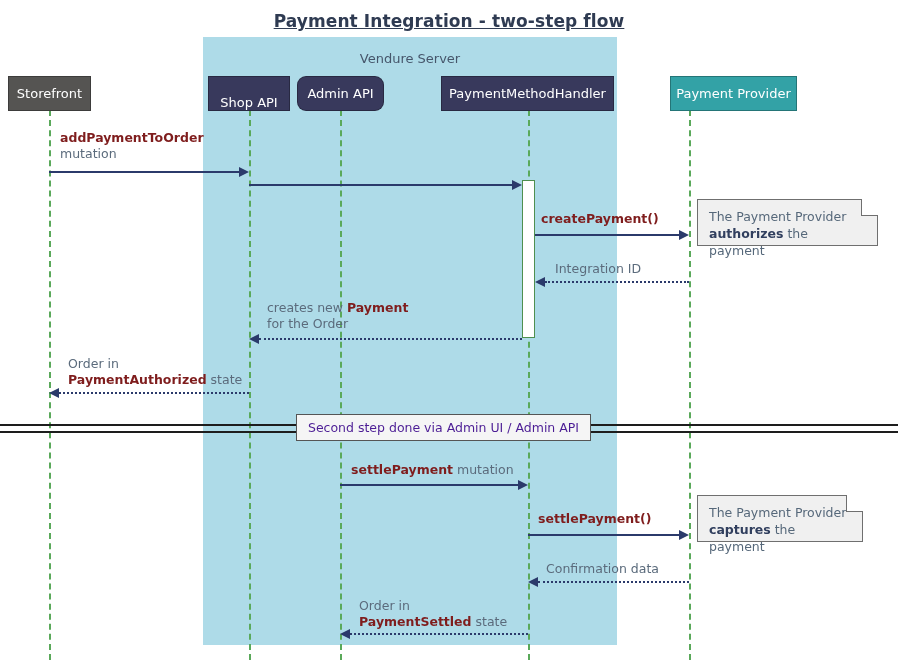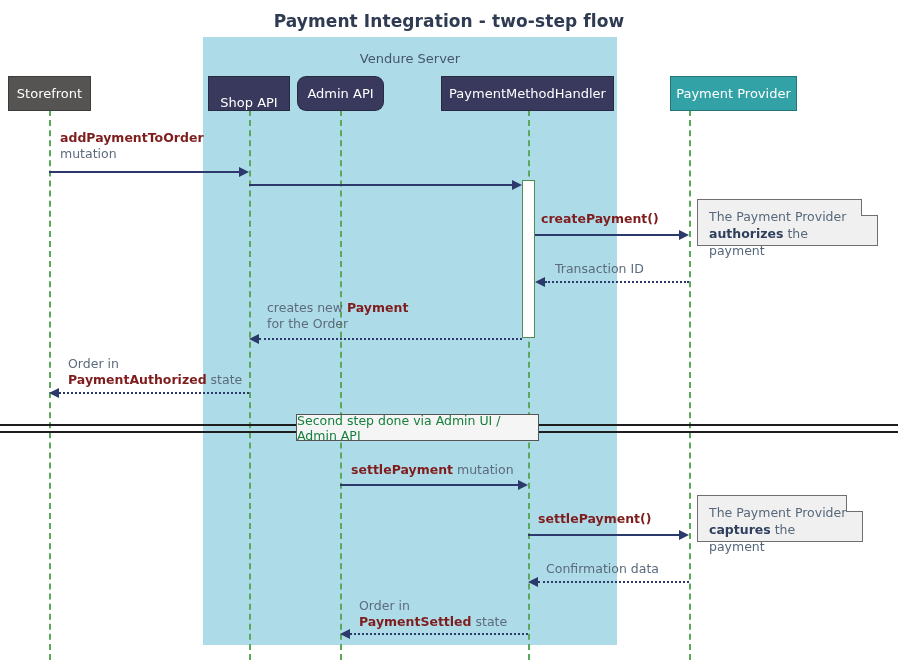--- a/index.html
+++ b/index.html
@@ -10,20 +10,21 @@
   }
   #stage{position:absolute;left:0;top:0;width:898px;height:665px;}
 
   .abs{position:absolute;}
 
   
   .title{
     left:0;top:11px;width:898px;text-align:center;
     font-size:17px;font-weight:bold;color:#2f3b52;
     letter-spacing:.1px;
+    text-decoration:underline;
   }
 
   
   .groupbox{
     left:203px;top:37px;width:414px;height:608px;
     background:#aedbe8;
   }
   .group-label{
     left:203px;top:51px;width:414px;text-align:center;
     font-size:13px;color:#46566b;
@@ -91,24 +92,24 @@
     border-left:1px solid #6f6f6f;
     border-bottom:1px solid #6f6f6f;
     transform:none;
   }
 
   
   .divider-line{
     left:0;width:898px;height:0;border-top:2px solid #1d1d1d;
   }
   .divider-box{
-    left:296px;top:414px;width:243px;height:27px;
+    left:296px;top:414px;width:295px;height:27px;
     background:#f5f5f5;border:1px solid #555555;
     display:flex;align-items:center;justify-content:center;
-    font-size:12.5px;color:#15803d;
+    font-size:12.5px;color:#4c1d95;
     box-sizing:border-box;
   }
 </style>
 </head>
 <body>
 
 <div id="stage">
 
   <div class="abs title">Payment Integration - two-step flow</div>
 
@@ -159,21 +160,21 @@
   <div class="abs arrow-line" style="left:535px;top:234px;width:144px;"></div>
   <div class="abs arrow-head right" style="left:679px;top:230px;"></div>
 
   <div class="abs note" style="left:697px;top:199px;width:181px;height:47px;">
     <div class="fold"></div>
     <span>The Payment Provider</span><br>
     <b>authorizes</b><span> the payment</span>
   </div>
 
   <div class="abs msg-label" style="left:555px;top:261px;">
-    <span>Transaction ID</span>
+    <span>Integration ID</span>
   </div>
   <div class="abs arrow-line dotted" style="left:545px;top:281px;width:144px;"></div>
   <div class="abs arrow-head left" style="left:535px;top:277px;"></div>
 
   <div class="abs msg-label" style="left:267px;top:300px;">
     <span>creates new </span><b>Payment</b><br>
     <span>for the Order</span>
   </div>
   <div class="abs arrow-line dotted" style="left:259px;top:338px;width:263px;"></div>
   <div class="abs arrow-head left" style="left:249px;top:334px;"></div>

